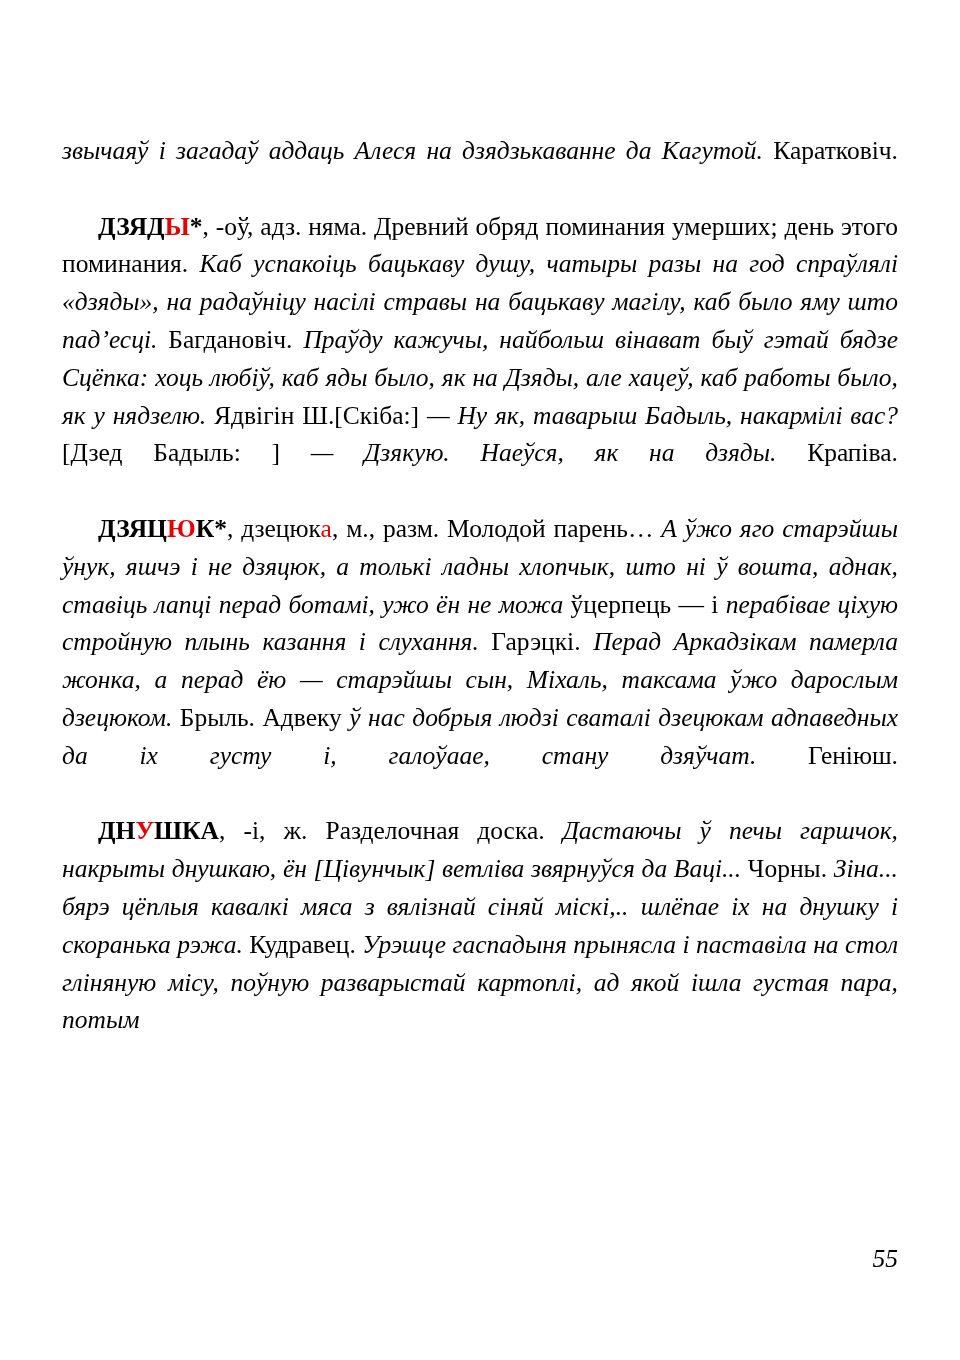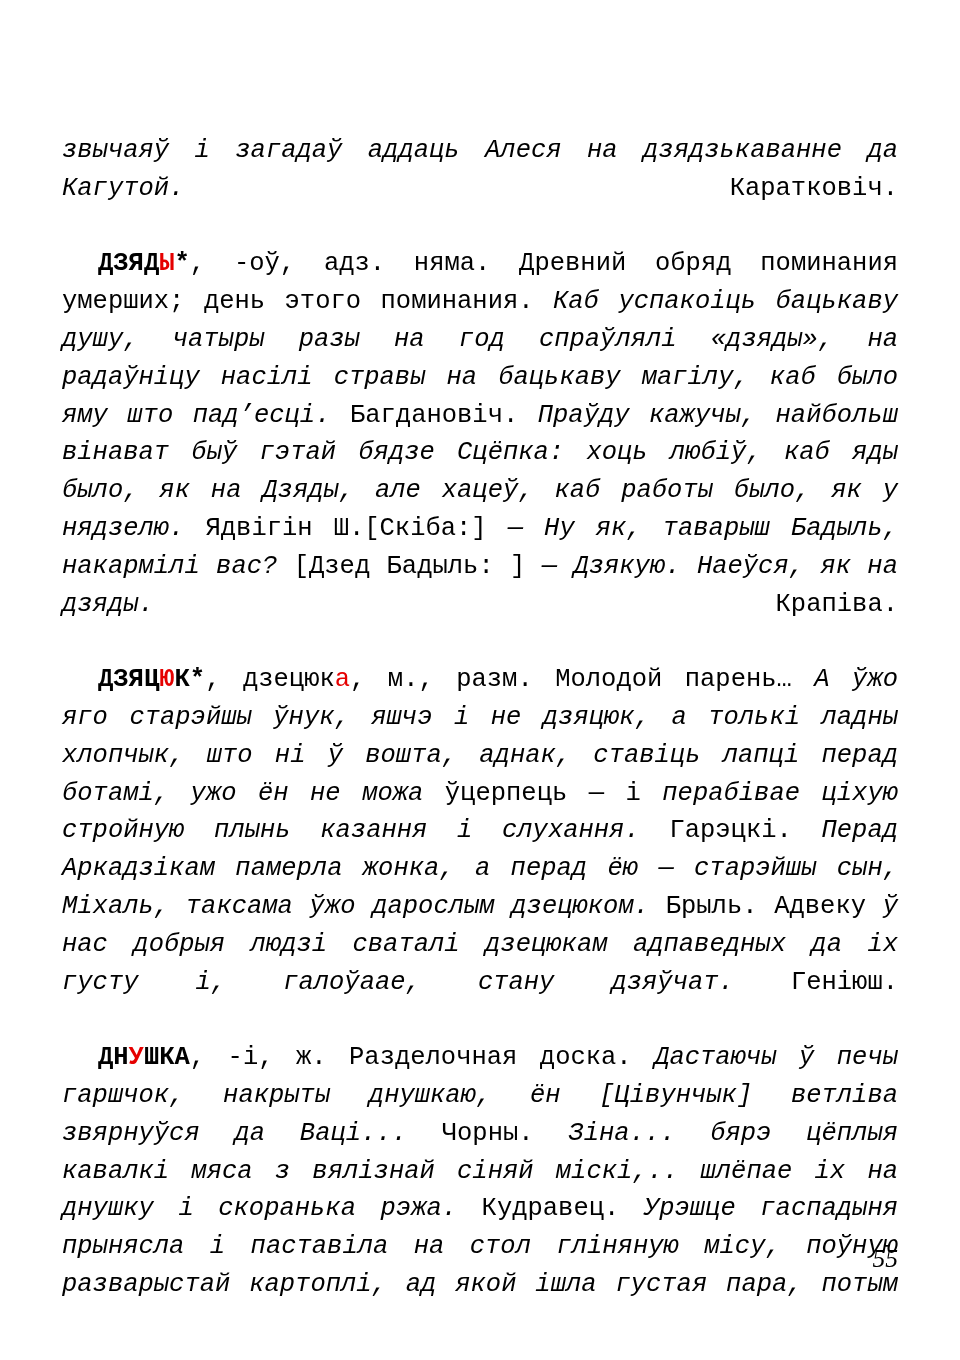--- a/index.html
+++ b/index.html
@@ -36,21 +36,20 @@
   
   .entry {
     margin: 0;
     text-align: justify;
     text-justify: inter-word;
     font-size: 25.5px;
     line-height: 37.8px;
     letter-spacing: 0;
     word-spacing: 0;
     hyphens: none;
-    font-family: Liberation Mono, monospace;
   }
   .entry.continued {
     text-indent: 0;
   }
   .entry.new-entry {
     text-indent: 36px;
   }
   
   .entry::after {
     content: "";

